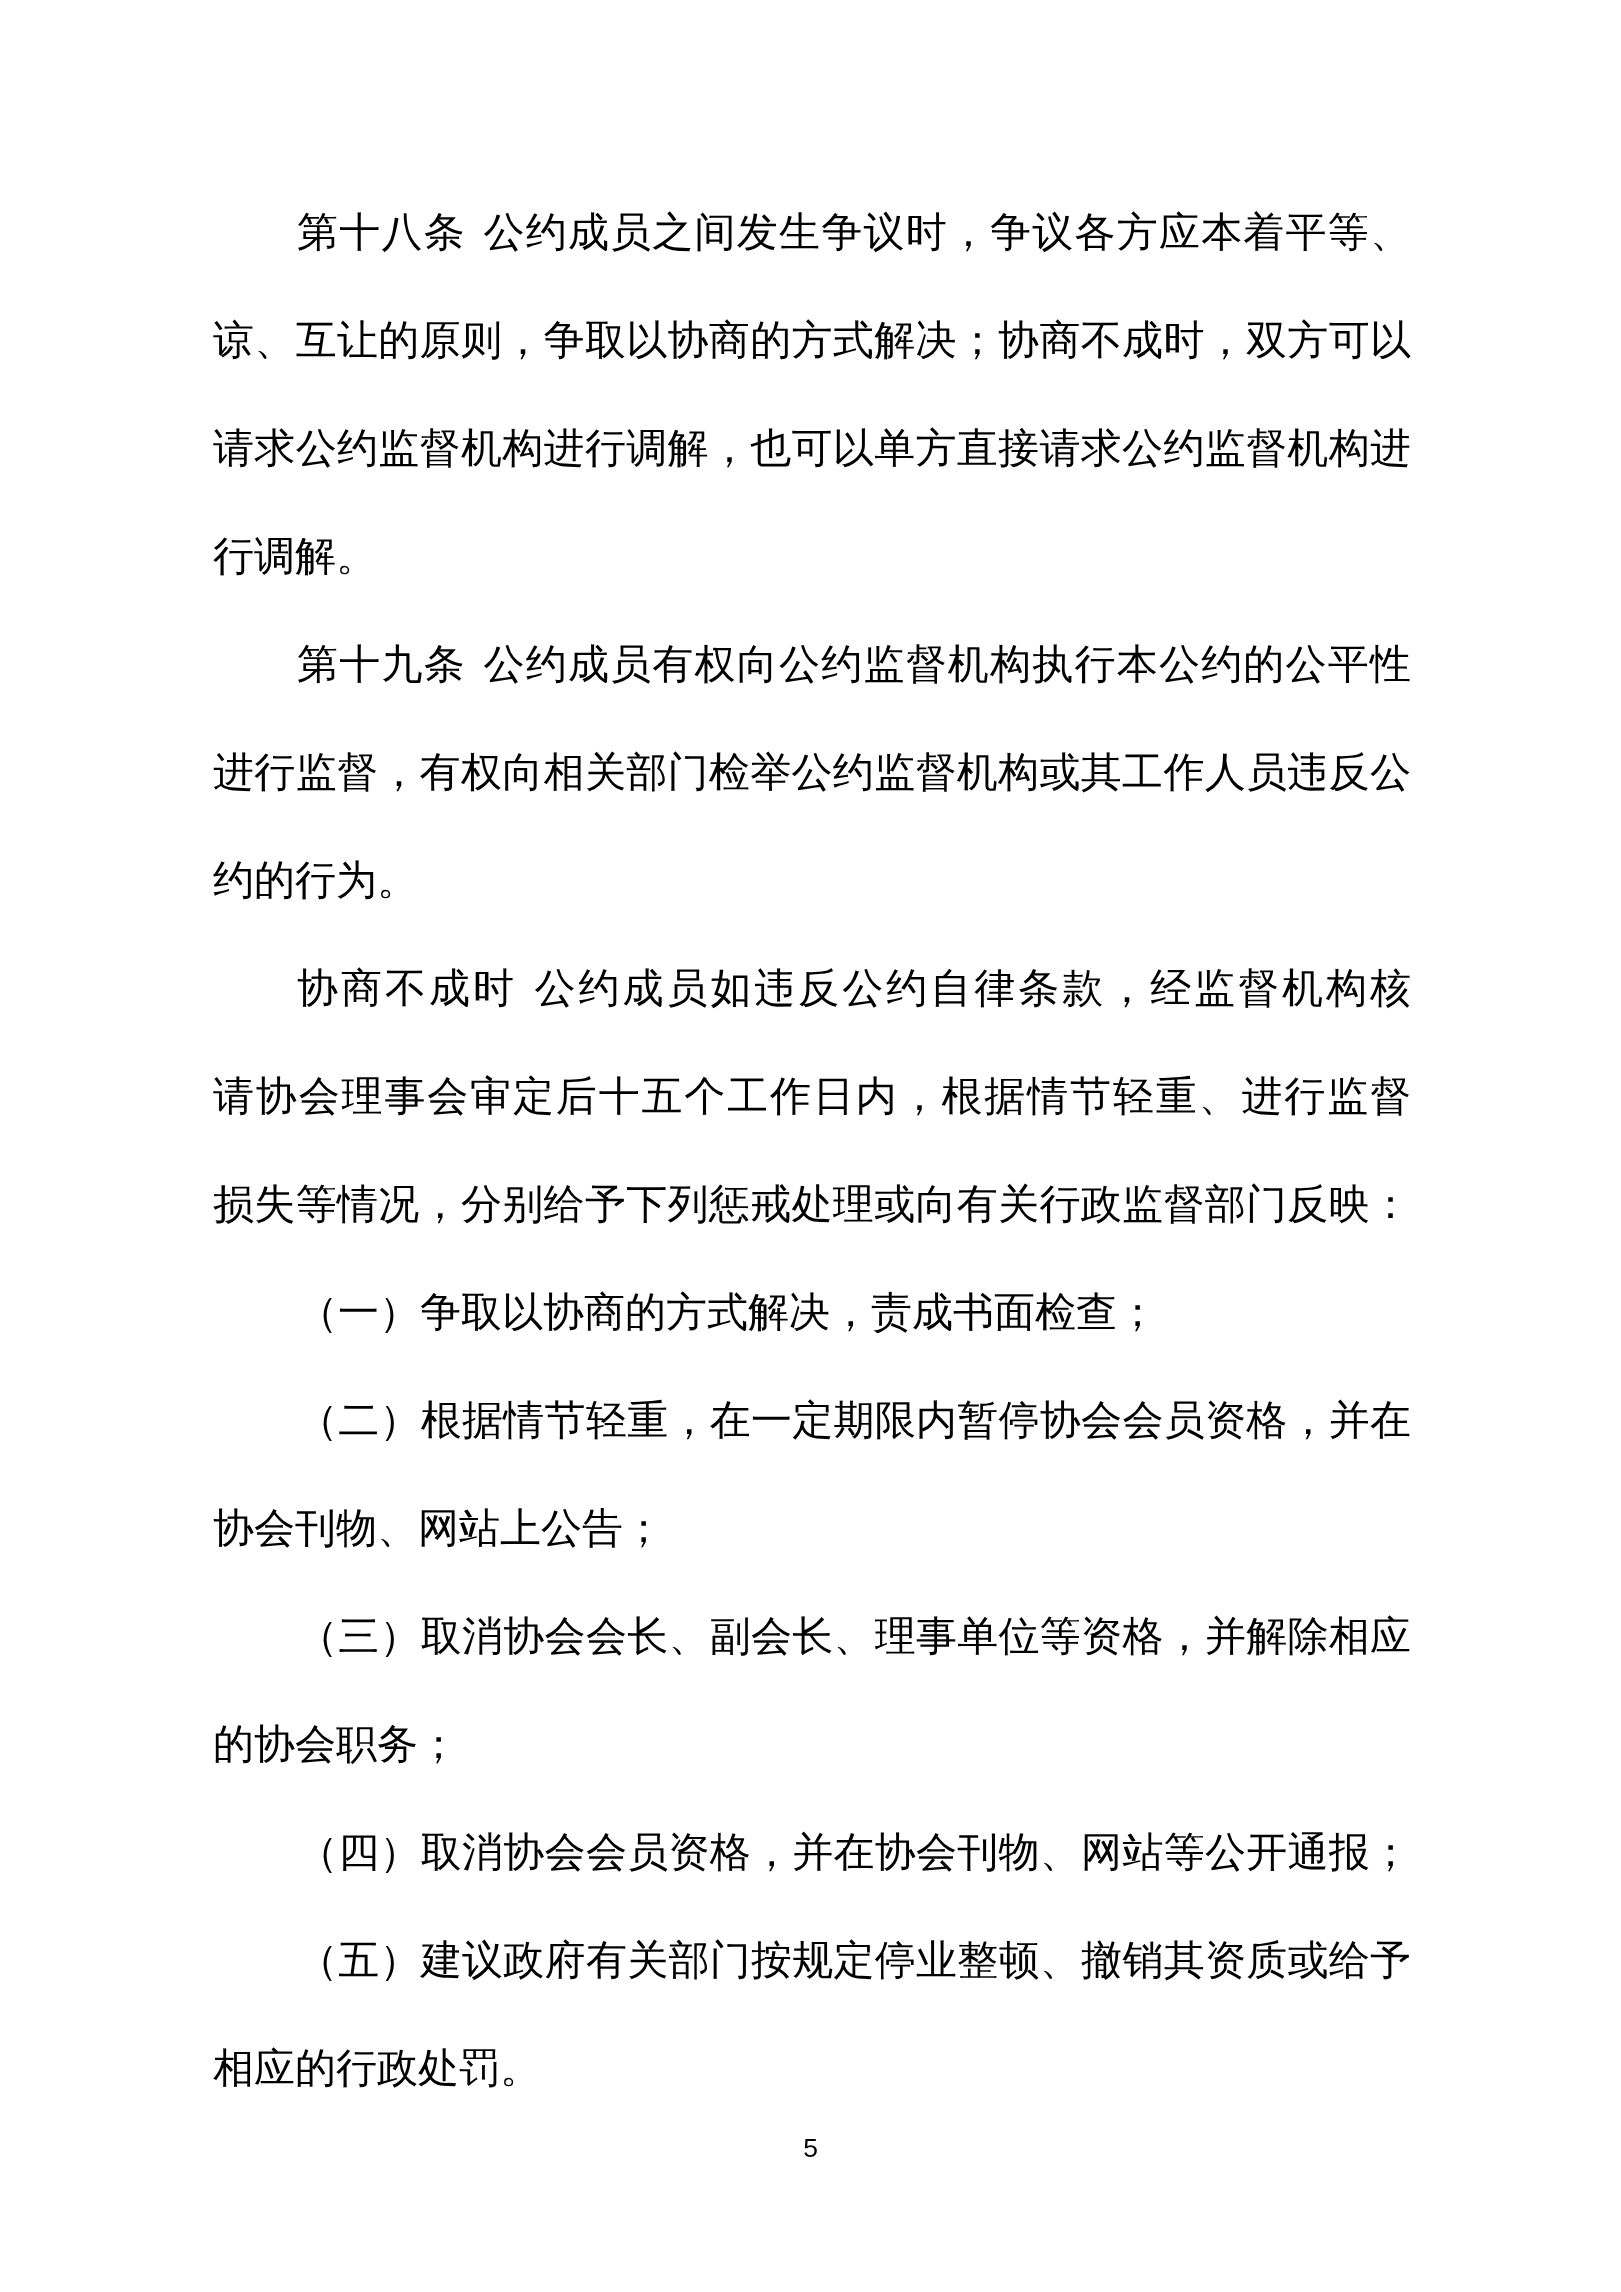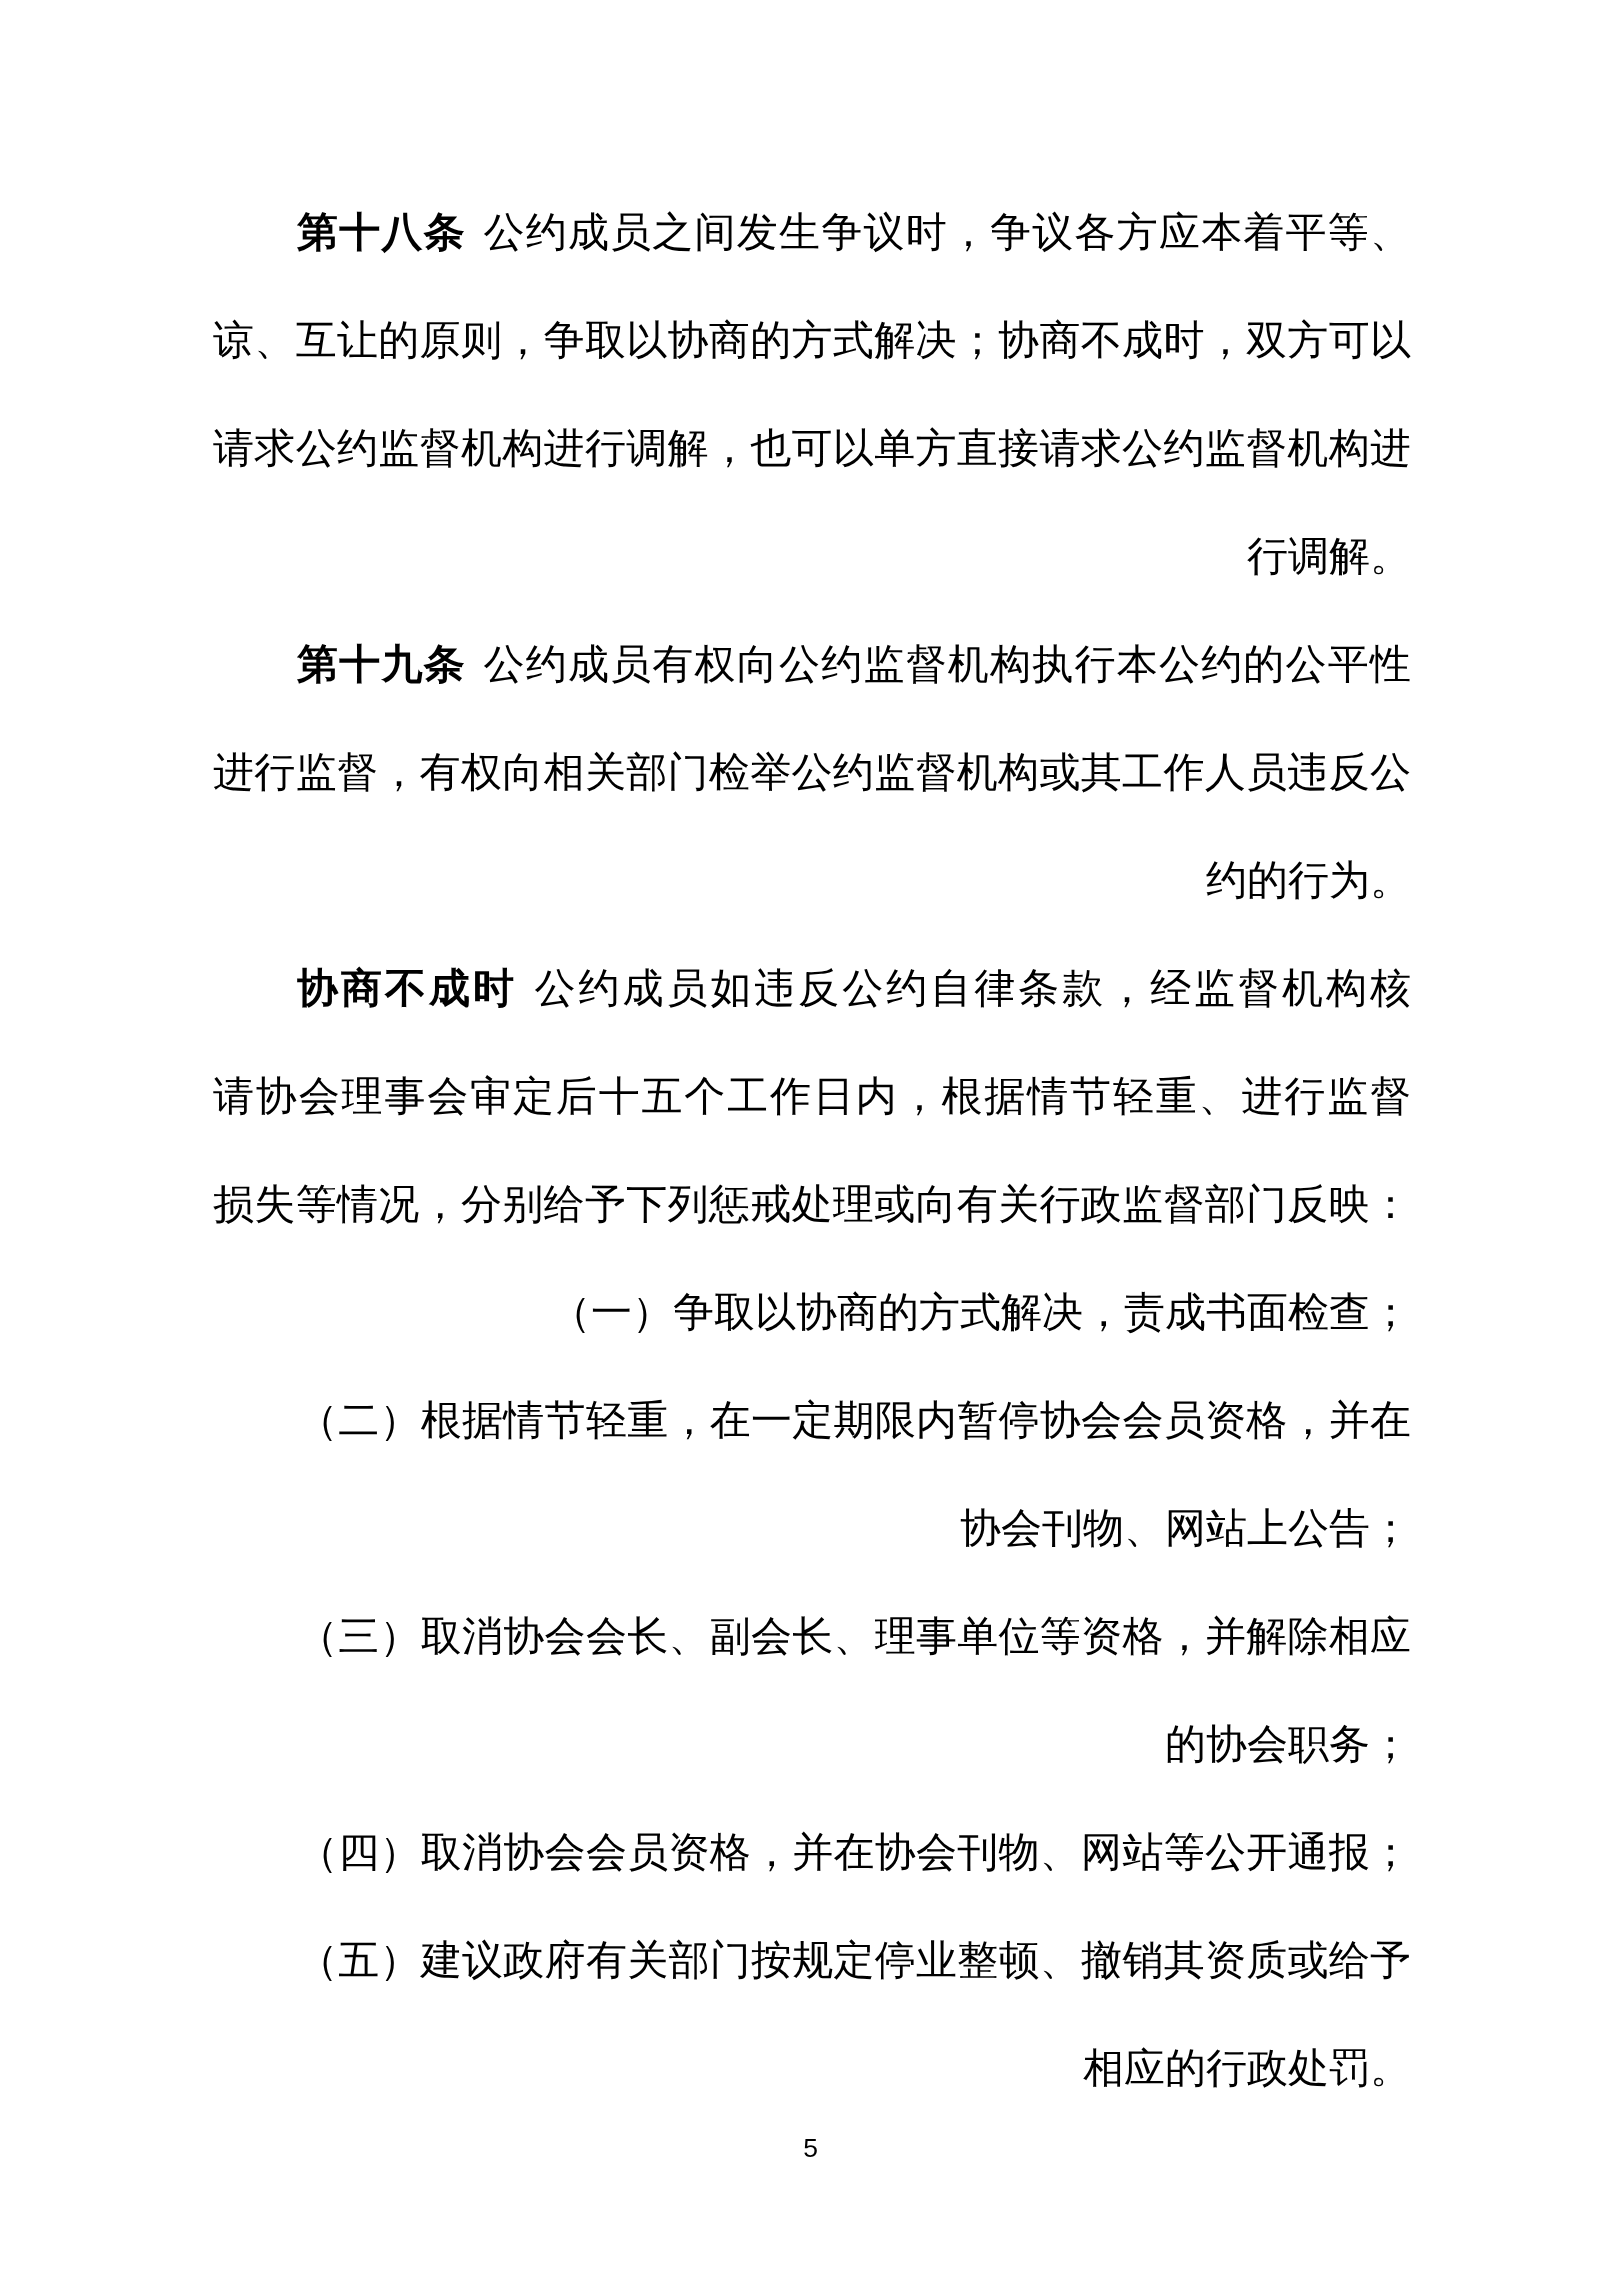--- a/index.html
+++ b/index.html
@@ -20,33 +20,33 @@
     position: absolute;
     left: 213px;
     top: 178px;
     width: 1198px;
   }
   .line {
     height: 108px;
     line-height: 108px;
     font-size: 41px;
     color: #000000;
-    text-align: right;
+    text-align: left;
     overflow: hidden;
     white-space: normal;
   }
   .line.justify {
     text-align: justify;
     text-align-last: justify;
   }
   .line.indent {
     text-indent: 84px;
   }
   .lead {
-    font-weight: bold;
+    font-weight: normal;
     margin-right: 17.6px;
   }
   .page-number {
     position: absolute;
     top: 2133px;
     left: 0;
     width: 100%;
     text-align: center;
     font-size: 26.5px;
     line-height: 31px;

